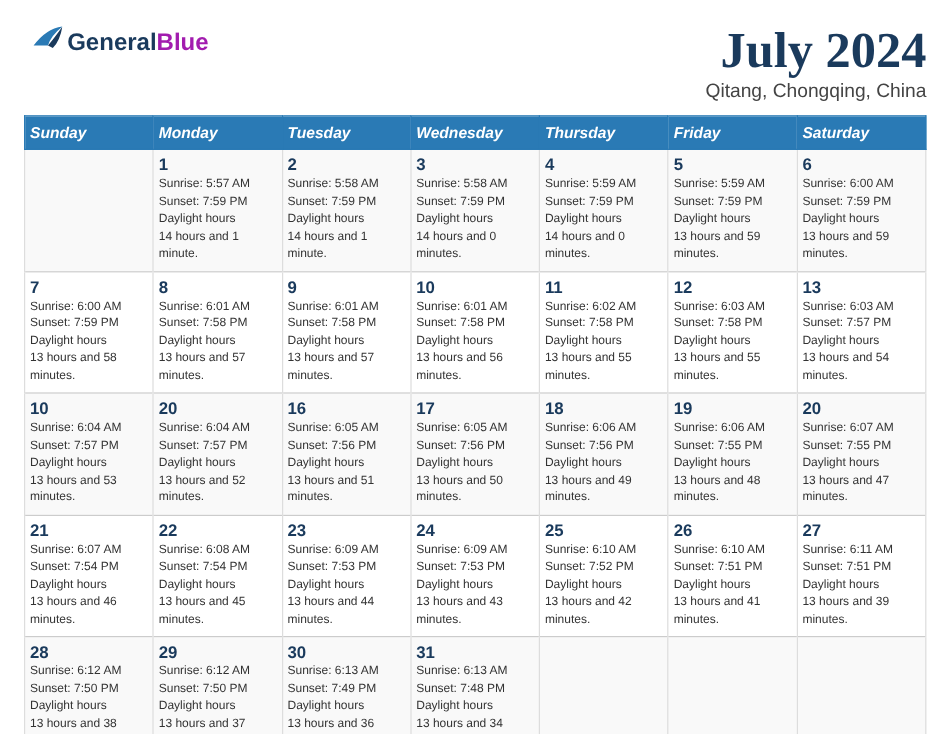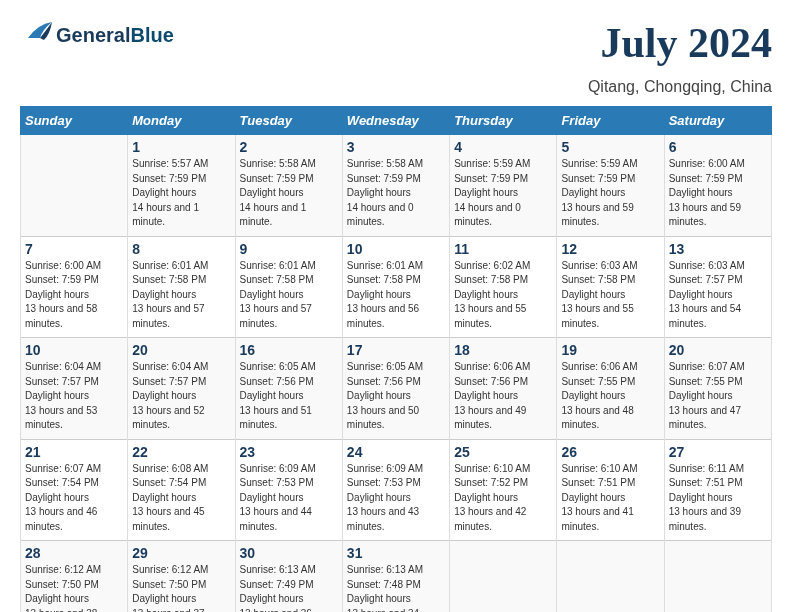--- a/index.html
+++ b/index.html
@@ -32,21 +32,21 @@
     .month-title {
       font-size: 42px;
       font-weight: bold;
       color: #1a3a5c;
       line-height: 1.1;
       font-family: Liberation Serif, serif;
     }
     .location {
       font-size: 16px;
       color: #444;
-      margin-top: 12px;
+      margin-top: 2px;
     }
     table {
       width: 100%;
       border-collapse: collapse;
       font-size: 11px;
     }
     thead tr th {
       background-color: #2a7ab5;
       color: #fff;
       padding: 6px 4px;
@@ -95,21 +95,21 @@
   <div class="logo">
     <div class="logo-row">
       <span>
         <svg width="32" height="26" viewBox="0 0 32 26">
           <path d="M8 18 Q18 4 32 2 Q22 10 20 18 Z" fill="#2a7ab5"></path>
           <path d="M20 18 Q28 8 32 2 Q30 14 24 20 Z" fill="#1a3a5c"></path>
         </svg>
       </span>
       <div>
         <div style="font-size:20px;font-weight:bold;color:#1a3a5c;line-height:1.1;">
-          <span>General</span><span style="color:#0c4a6e;">Blue</span>
+          <span>General</span><span style="color:#a21caf;">Blue</span>
         </div>
       </div>
     </div>
   </div>
   <div class="title-block">
     <div class="month-title">July 2024</div>
     <div class="location">Qitang, Chongqing, China</div>
   </div>
 </div>
 

